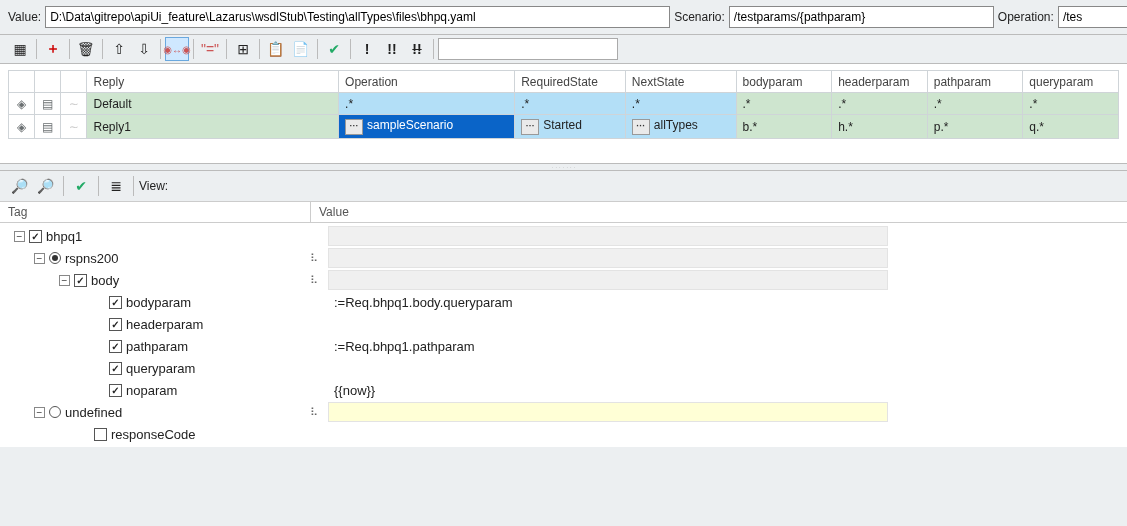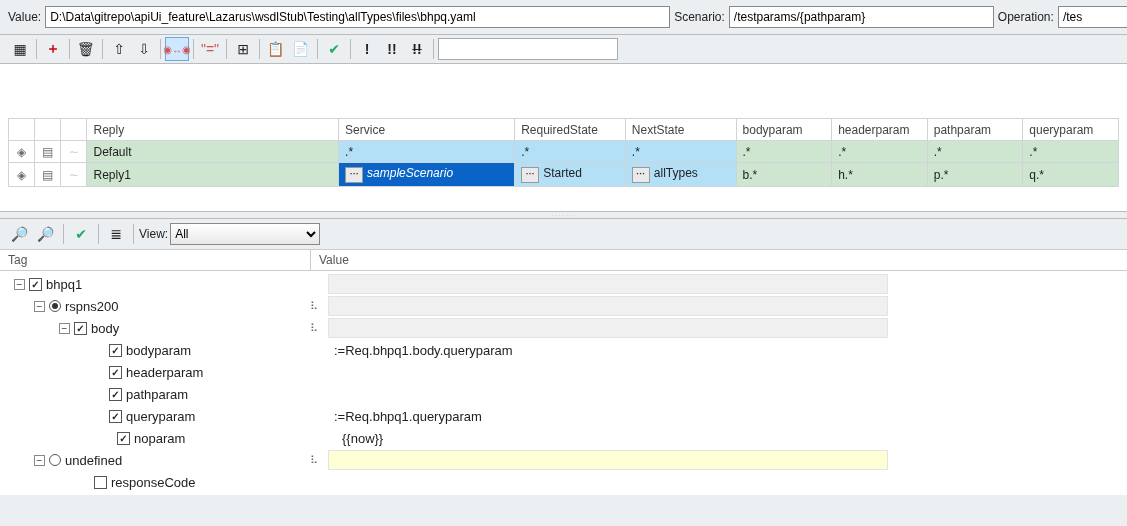--- a/index.html
+++ b/index.html
@@ -48,36 +48,35 @@
 }
 .tb-btn.highlight { background: #cfe8ff; border: 1px solid #6aa8de; }
 .tb-sep { width: 1px; height: 20px; background: #bbb; margin: 0 3px; }
 .tb-input { flex: 0 0 180px; height: 22px; border: 1px solid #aaa; background: #fff; }
 
 .grid-wrap { background: #fff; padding: 6px 8px 24px 8px; }
 table.grid {
   border-collapse: collapse;
   width: 100%;
   table-layout: fixed;
-  margin-top: 48px;
 }
 table.grid th, table.grid td {
   border: 1px solid #cfd4d8;
   padding: 3px 6px;
   font-size: 12px;
   text-align: left;
   height: 22px;
   overflow: hidden;
   white-space: nowrap;
 }
 table.grid th { background: #fff; font-weight: normal; color: #444; }
 .row-green td { background: #cee5cf; }
 .col-icon { width: 26px; text-align: center !important; padding: 0 !important; }
 .cell-blue { background: #b3dff7 !important; position: relative; }
-.cell-blue-sel { background: #0a64c8 !important; color: #fff; position: relative; font-style: italic; }
+.cell-blue-sel { background: #0a64c8 !important; color: #fff; position: relative; }
 .ellipsis-btn {
   display: inline-block;
   width: 18px; height: 16px;
   background: #eaeaea;
   border: 1px solid #999;
   text-align: center;
   line-height: 12px;
   font-size: 9px;
   font-weight: bold;
   margin-right: 4px;
@@ -267,21 +266,21 @@
         <col style="width:95px">
     <col style="width:95px">
         <col style="width:95px">
   </colgroup>
   <thead>
     <tr>
       <th class="col-icon"></th>
           <th class="col-icon"></th>
           <th class="col-icon"></th>
       <th>Reply</th>
-      <th>Service</th>
+      <th>Operation</th>
       <th>RequiredState</th>
       <th>NextState</th>
       <th>bodyparam</th>
       <th>headerparam</th>
       <th>pathparam</th>
       <th>queryparam</th>
     </tr>
   </thead>
   <tbody>
     <tr class="row-green">
@@ -326,23 +325,20 @@
   <span class="tb-sep"></span>
   <span class="tb-btn">
       <span class="tb-glyph" style="color:#2a6">✔</span>
     </span>
   <span class="tb-sep"></span>
   <span class="tb-btn">
       <span class="tb-glyph">≣</span>
     </span>
   <span class="tb-sep"></span>
   <label>View:</label>
-  <select>
-    <option>All</option>
-  </select>
 </div>
 
 <div class="tree-header">
   <div class="th-tag">Tag</div>
   <div class="th-val">Value</div>
 </div>
 
 <div class="tree-body" id="tree-body">
     <div class="tree-row">
       <div class="tree-tag" style="padding-left: 10px;">
@@ -394,33 +390,33 @@
       <span class="treeicon" style="width: 18px;"></span>
     </div>
     <div class="tree-row">
       <div class="tree-tag" style="padding-left: 90px;">
         <span class="dots" style="width: 0px;"></span>
         <span class="dots" style="width: 11px;"></span>
         <span class="cbx checked"></span>
         <span>pathparam</span>
       </div>
       <span class="treeicon" style="width: 18px;"></span>
+      <div class="tree-val " style="background: transparent; border: none;">:=Req.bhpq1.pathparam</div>
     </div>
     <div class="tree-row">
       <div class="tree-tag" style="padding-left: 90px;">
         <span class="dots" style="width: 0px;"></span>
         <span class="dots" style="width: 11px;"></span>
         <span class="cbx checked"></span>
         <span>queryparam</span>
       </div>
       <span class="treeicon" style="width: 18px;"></span>
-      <div class="tree-val " style="background: transparent; border: none;">:=Req.bhpq1.queryparam</div>
-    </div>
-    <div class="tree-row">
-      <div class="tree-tag" style="padding-left: 90px; margin-left: 8px;">
+    </div>
+    <div class="tree-row">
+      <div class="tree-tag" style="padding-left: 90px;">
         <span class="dots" style="width: 0px;"></span>
         <span class="dots" style="width: 11px;"></span>
         <span class="cbx checked"></span>
         <span>noparam</span>
       </div>
       <span class="treeicon" style="width: 18px;"></span>
       <div class="tree-val " style="background: transparent; border: none;">{{now}}</div>
     </div>
     <div class="tree-row">
       <div class="tree-tag" style="padding-left: 30px;">

